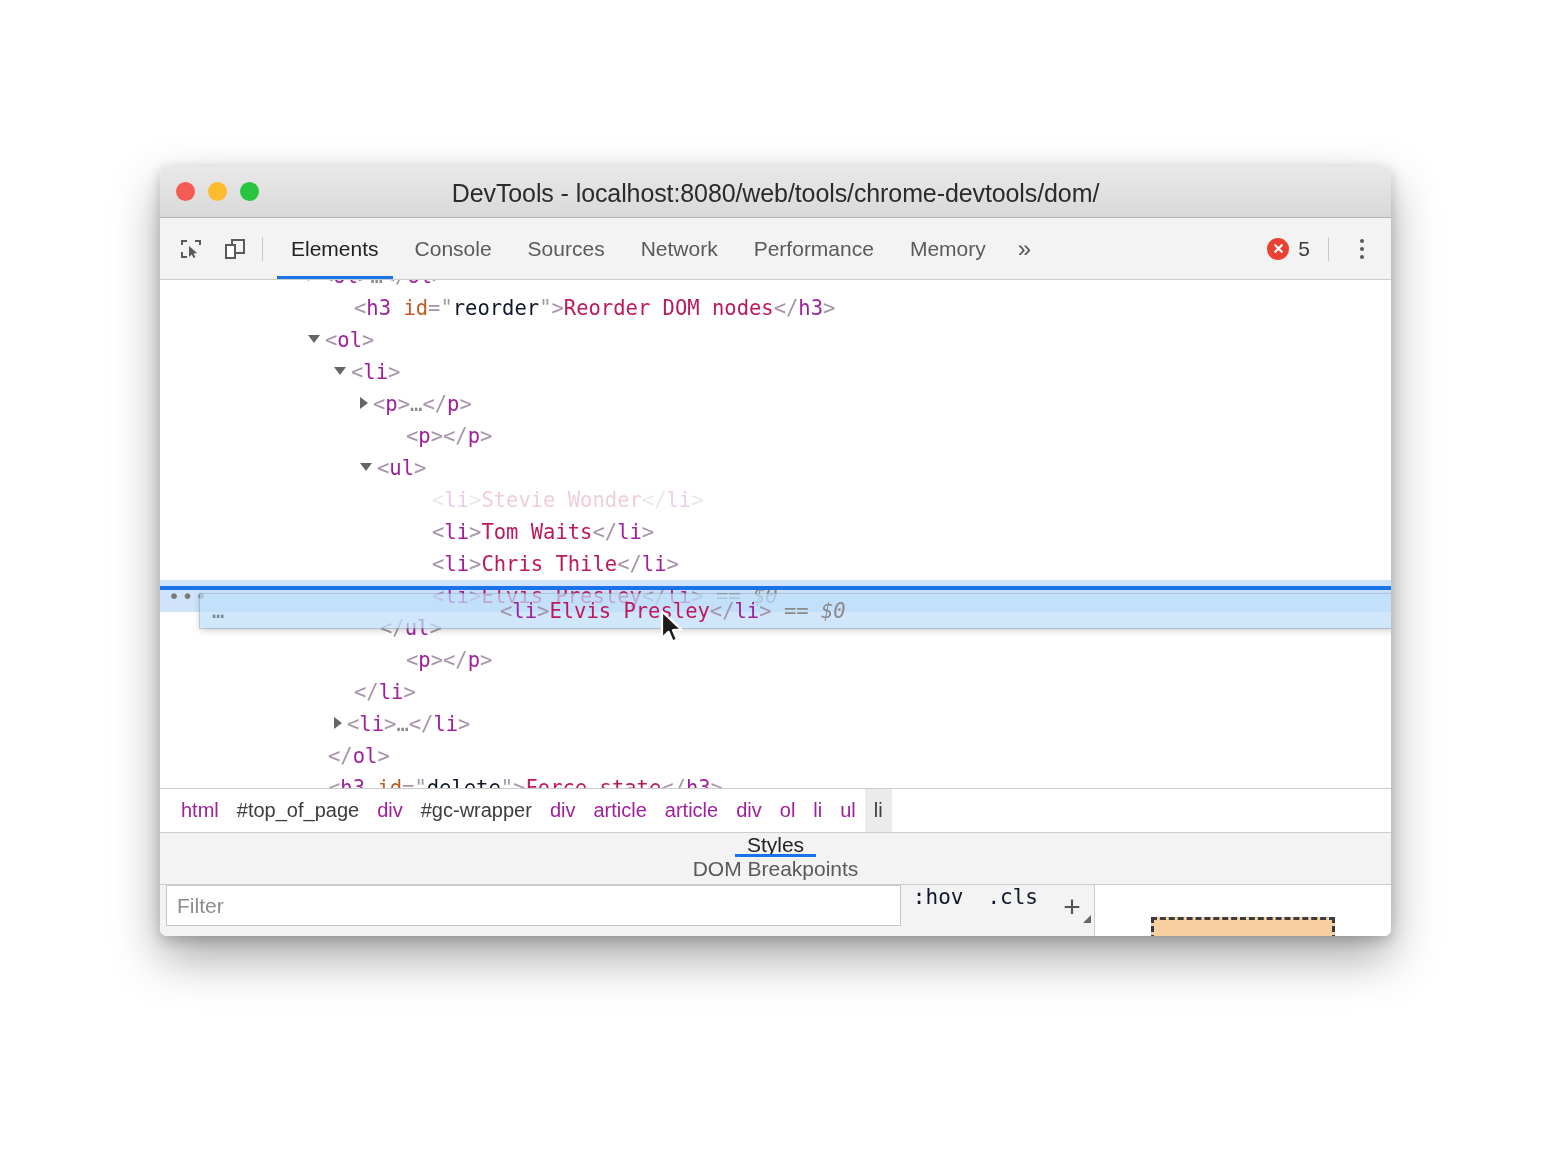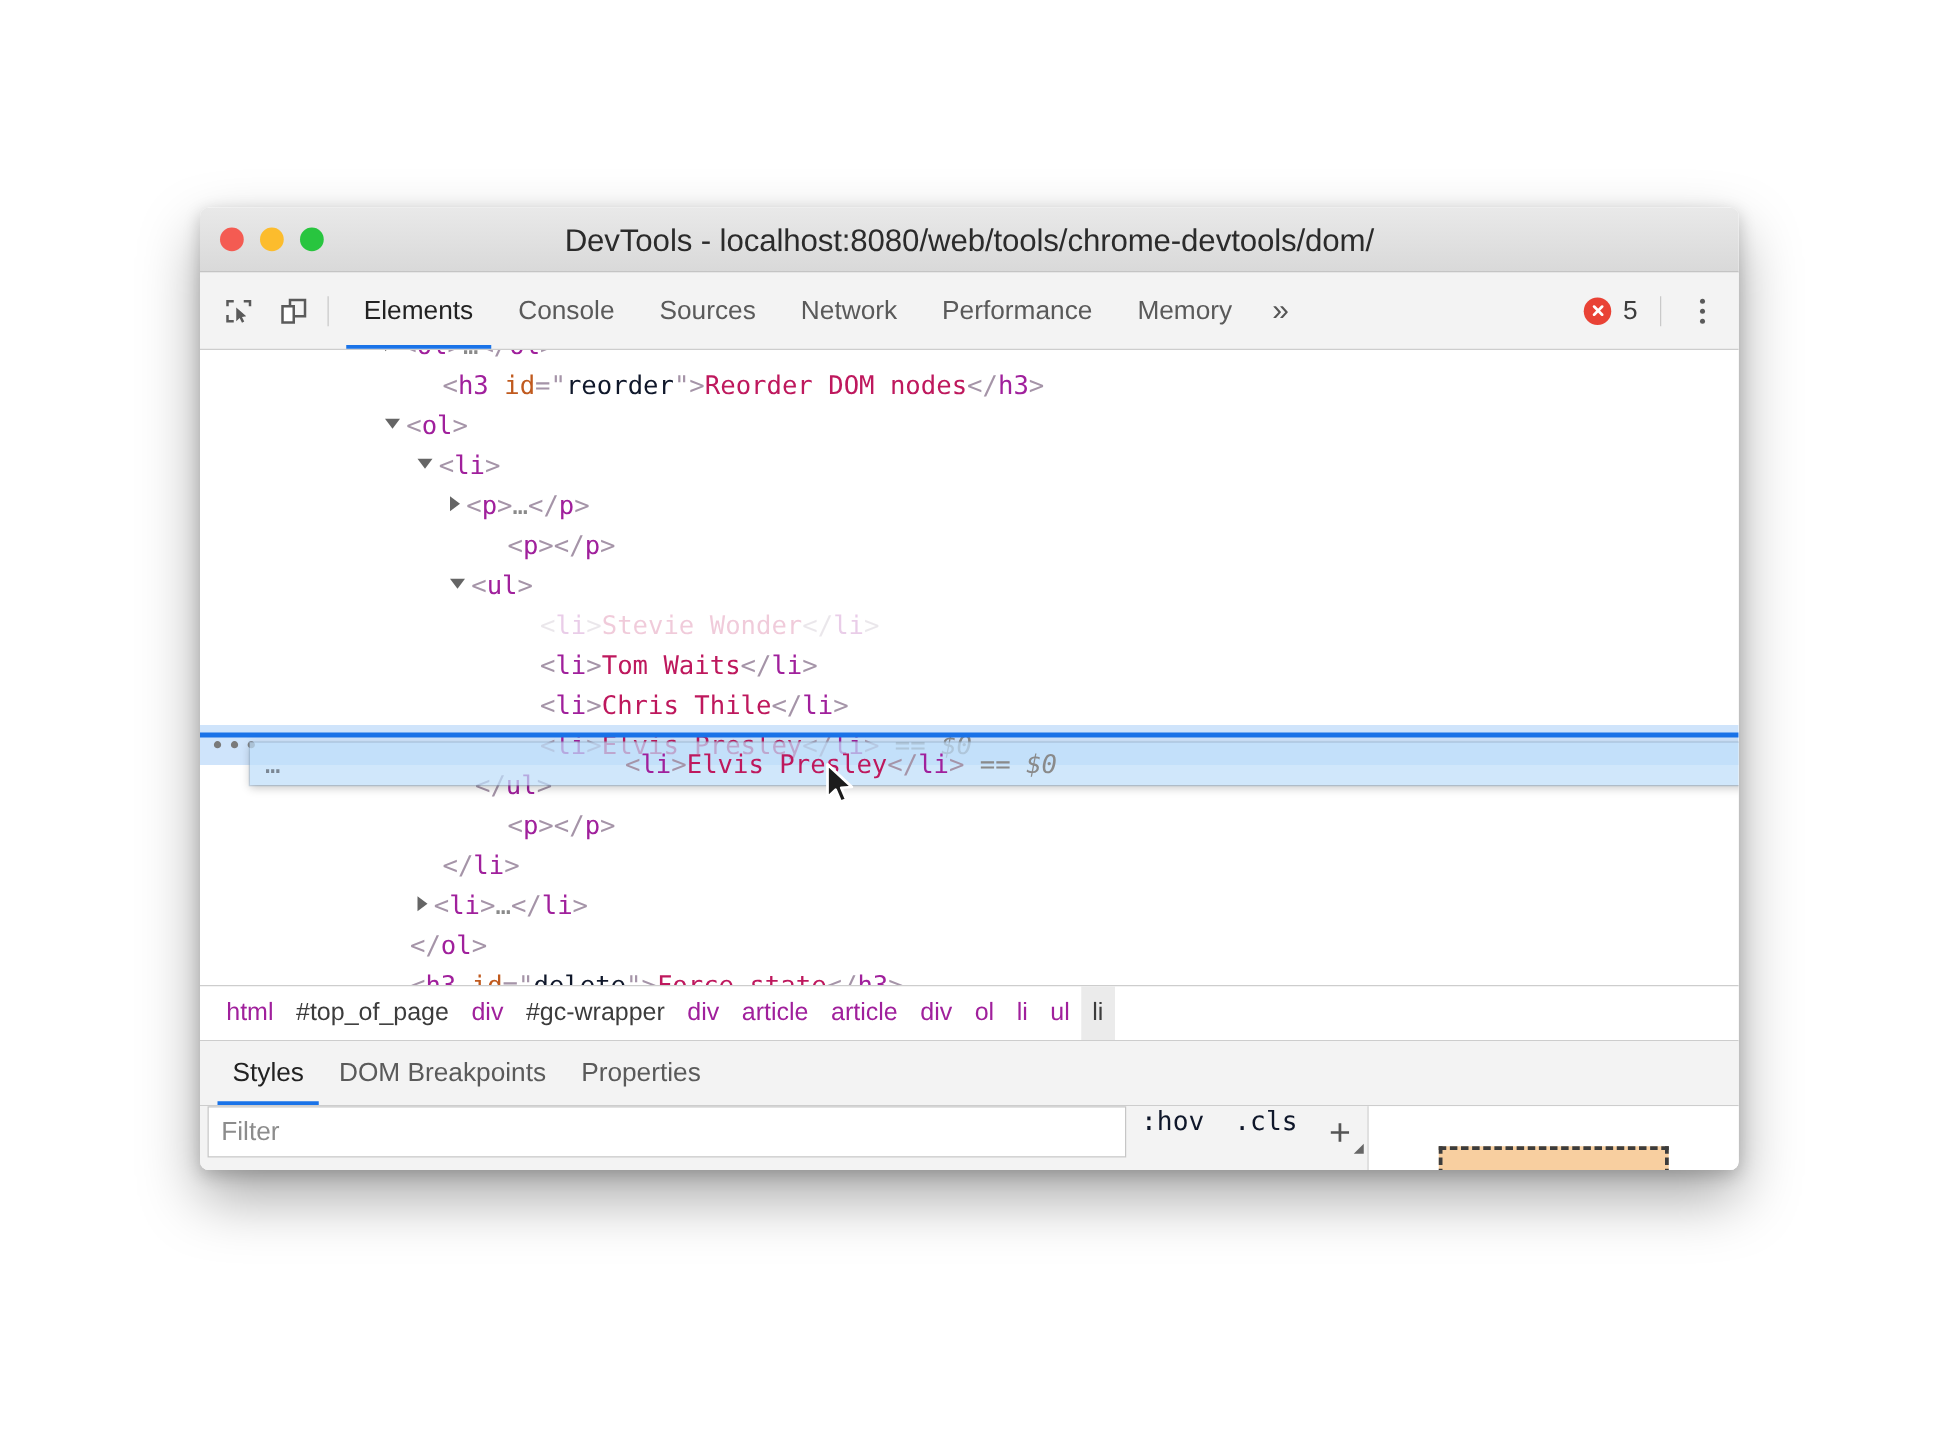--- a/index.html
+++ b/index.html
@@ -309,22 +309,22 @@
     padding-bottom: 10px;
   }
 
   
   #sidebar-tabs {
     height: 52px;
     background: #f3f3f3;
     border-bottom: 1px solid #cdcdcd;
     display: flex;
     align-items: center;
-    padding-left: 12px;
-    box-sizing: border-box;
+    box-sizing: border-box;
+    flex-direction: column;
   }
   .side-tab {
     position: relative;
     height: 100%;
     display: flex;
     align-items: center;
     padding: 0 14px;
     font-size: 21px;
     color: #5a5a5a;
     cursor: pointer;

